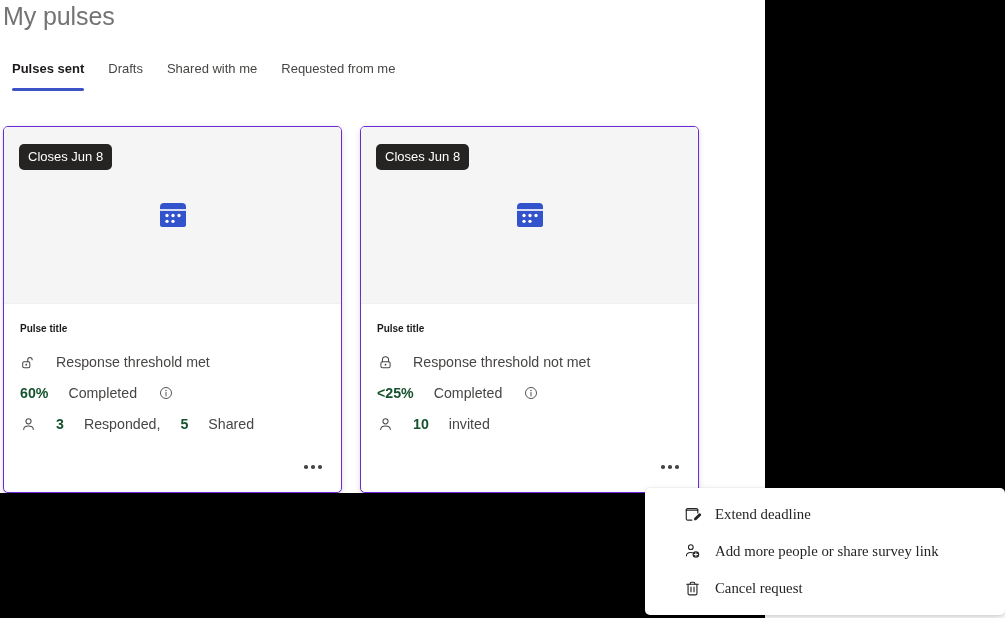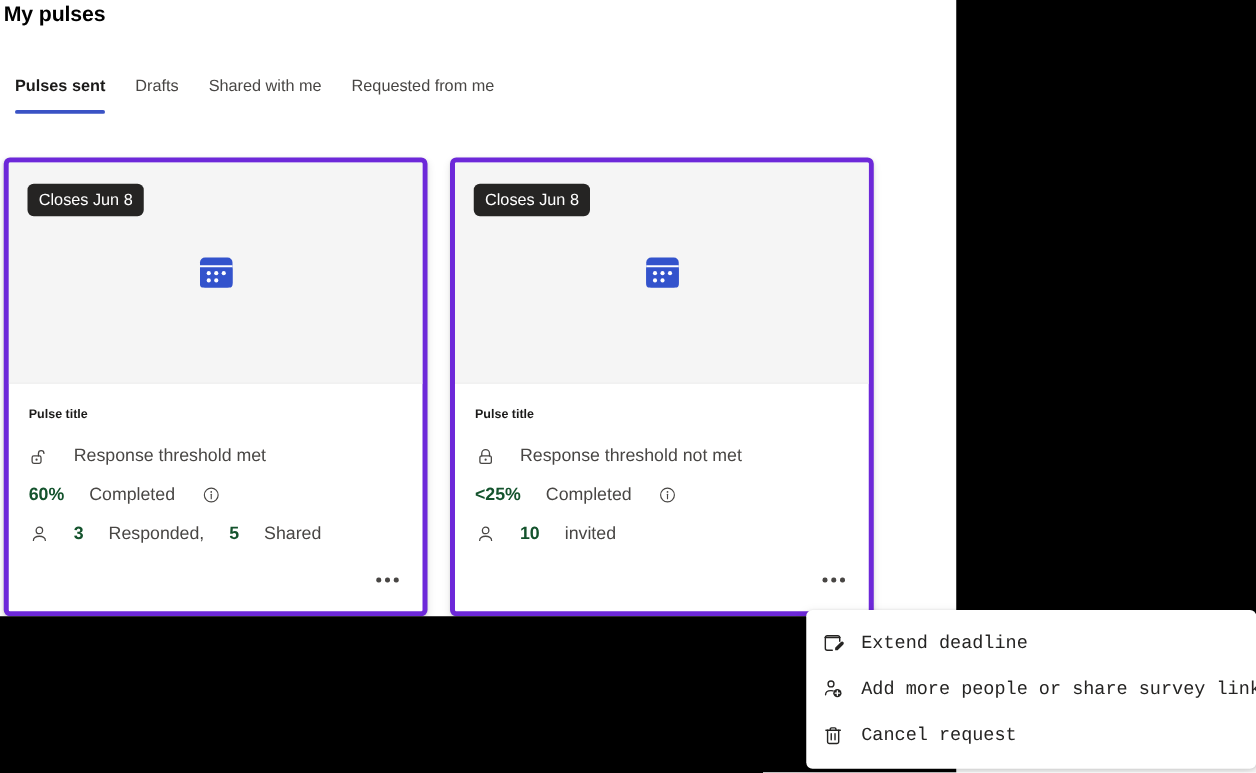--- a/index.html
+++ b/index.html
@@ -30,23 +30,23 @@
     position: absolute;
     left: 0; top: 493px;
     width: 765px; height: 125px;
     background: #000000;
   }
 
   
   .page-title {
     position: absolute;
     left: 3px; top: 2px;
-    font-size: 17px;
-    font-weight: 700;
-    color: #000000;
+    font-size: 25px;
+    font-weight: 400;
+    color: #737373;
     letter-spacing: -0.1px;
   }
 
   
   .tabbar {
     position: absolute;
     left: 0; top: 56px;
     display: flex;
     align-items: flex-start;
     height: 36px;
@@ -81,21 +81,21 @@
     position: absolute;
     left: 3px; top: 126px;
     display: flex;
     gap: 18px;
   }
   .card {
     position: relative;
     width: 339px;
     height: 367px;
     background: #ffffff;
-    border: 4px solid #6d28d9;
+    border: 1px solid #6d28d9;
     border-radius: 5px;
     box-shadow: 0 0.6px 1.8px rgba(0,0,0,0.10), 0 3.2px 7.2px rgba(0,0,0,0.11);
     overflow: hidden;
   }
   .card-media {
     position: relative;
     height: 177px;
     background: #f5f5f5;
     border-bottom: 1px solid #f0f0f0;
   }
@@ -176,29 +176,29 @@
     border-radius: 5px;
     box-shadow: 0 0 2px rgba(0,0,0,0.12), 0 4px 10px rgba(0,0,0,0.16);
     padding: 8px 0 8px 0;
     overflow: hidden;
   }
   .menu-item {
     display: flex;
     align-items: center;
     gap: 14px;
     height: 37px;
-    padding: 0 14px 0 12px;
+    padding: 0 14px 0 38px;
     font-size: 14.8px;
     color: #252423;
     cursor: pointer;
     white-space: nowrap;
     background: none;
     border: none;
     width: 100%;
-    font-family: Liberation Mono, monospace;
+    font-family: Liberation Serif, serif;
     text-align: left;
   }
   .menu-item .menu-icon {
     flex: 0 0 auto;
     width: 18px; height: 18px;
     display: flex;
     align-items: center;
     justify-content: center;
     color: #252423;
   }

